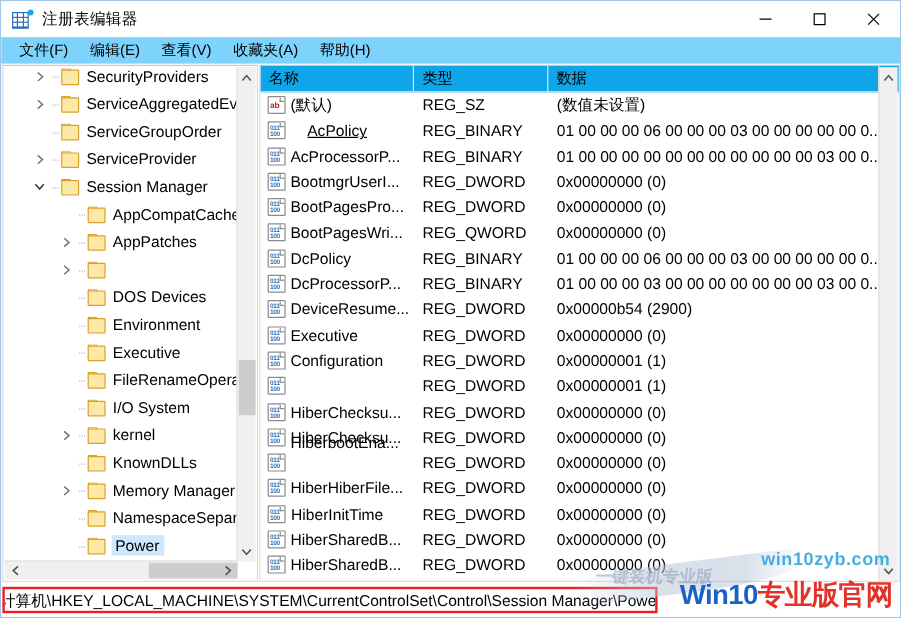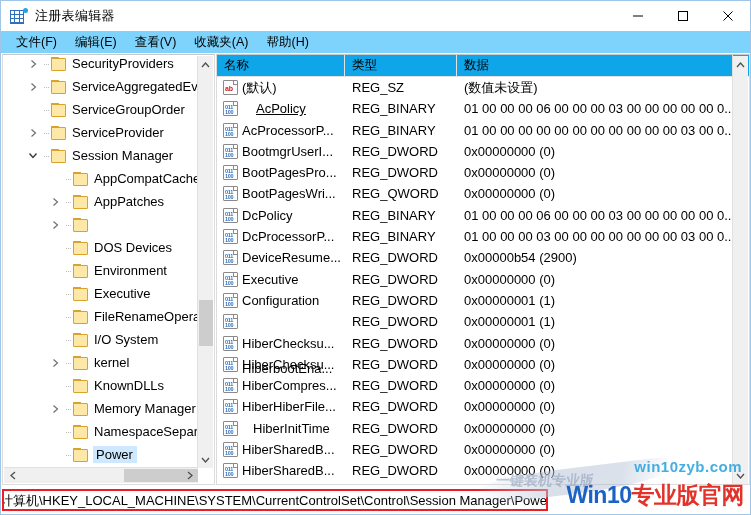--- a/index.html
+++ b/index.html
@@ -879,41 +879,40 @@
             <span class="c" style="left: 25px; width: 102px;">HiberChecksu...</span>
             <span class="c" style="left: 135px; width: 104px;">REG_DWORD</span>
             <span class="c" style="left: 247px; width: 268px;">0x00000000 (0)</span>
           </div>
           <div class="lrow">
             <span class="vicon bin">
               <span class="r1">011</span>
               <span class="r2">100</span>
               <i class="fold"></i>
             </span>
-            <span class="c" style="left: 25px; width: 102px;">HiberCompres...</span>
             <span class="c" style="left: 135px; width: 104px;">REG_DWORD</span>
             <span class="c" style="left: 247px; width: 268px;">0x00000000 (0)</span>
           </div>
           <div class="lrow">
             <span class="vicon bin">
               <span class="r1">011</span>
               <span class="r2">100</span>
               <i class="fold"></i>
             </span>
             <span class="c" style="left: 25px; width: 102px;">HiberHiberFile...</span>
             <span class="c" style="left: 135px; width: 104px;">REG_DWORD</span>
             <span class="c" style="left: 247px; width: 268px;">0x00000000 (0)</span>
           </div>
           <div class="lrow">
             <span class="vicon bin">
               <span class="r1">011</span>
               <span class="r2">100</span>
               <i class="fold"></i>
             </span>
-            <span class="c" style="left: 36px; width: 102px;">HiberInitTime</span>
+            <span class="c" style="left: 13px; width: 102px; text-align: center;">HiberInitTime</span>
             <span class="c" style="left: 135px; width: 104px;">REG_DWORD</span>
             <span class="c" style="left: 247px; width: 268px;">0x00000000 (0)</span>
           </div>
           <div class="lrow">
             <span class="vicon bin">
               <span class="r1">011</span>
               <span class="r2">100</span>
               <i class="fold"></i>
             </span>
             <span class="c" style="left: 25px; width: 102px;">HiberSharedB...</span>

